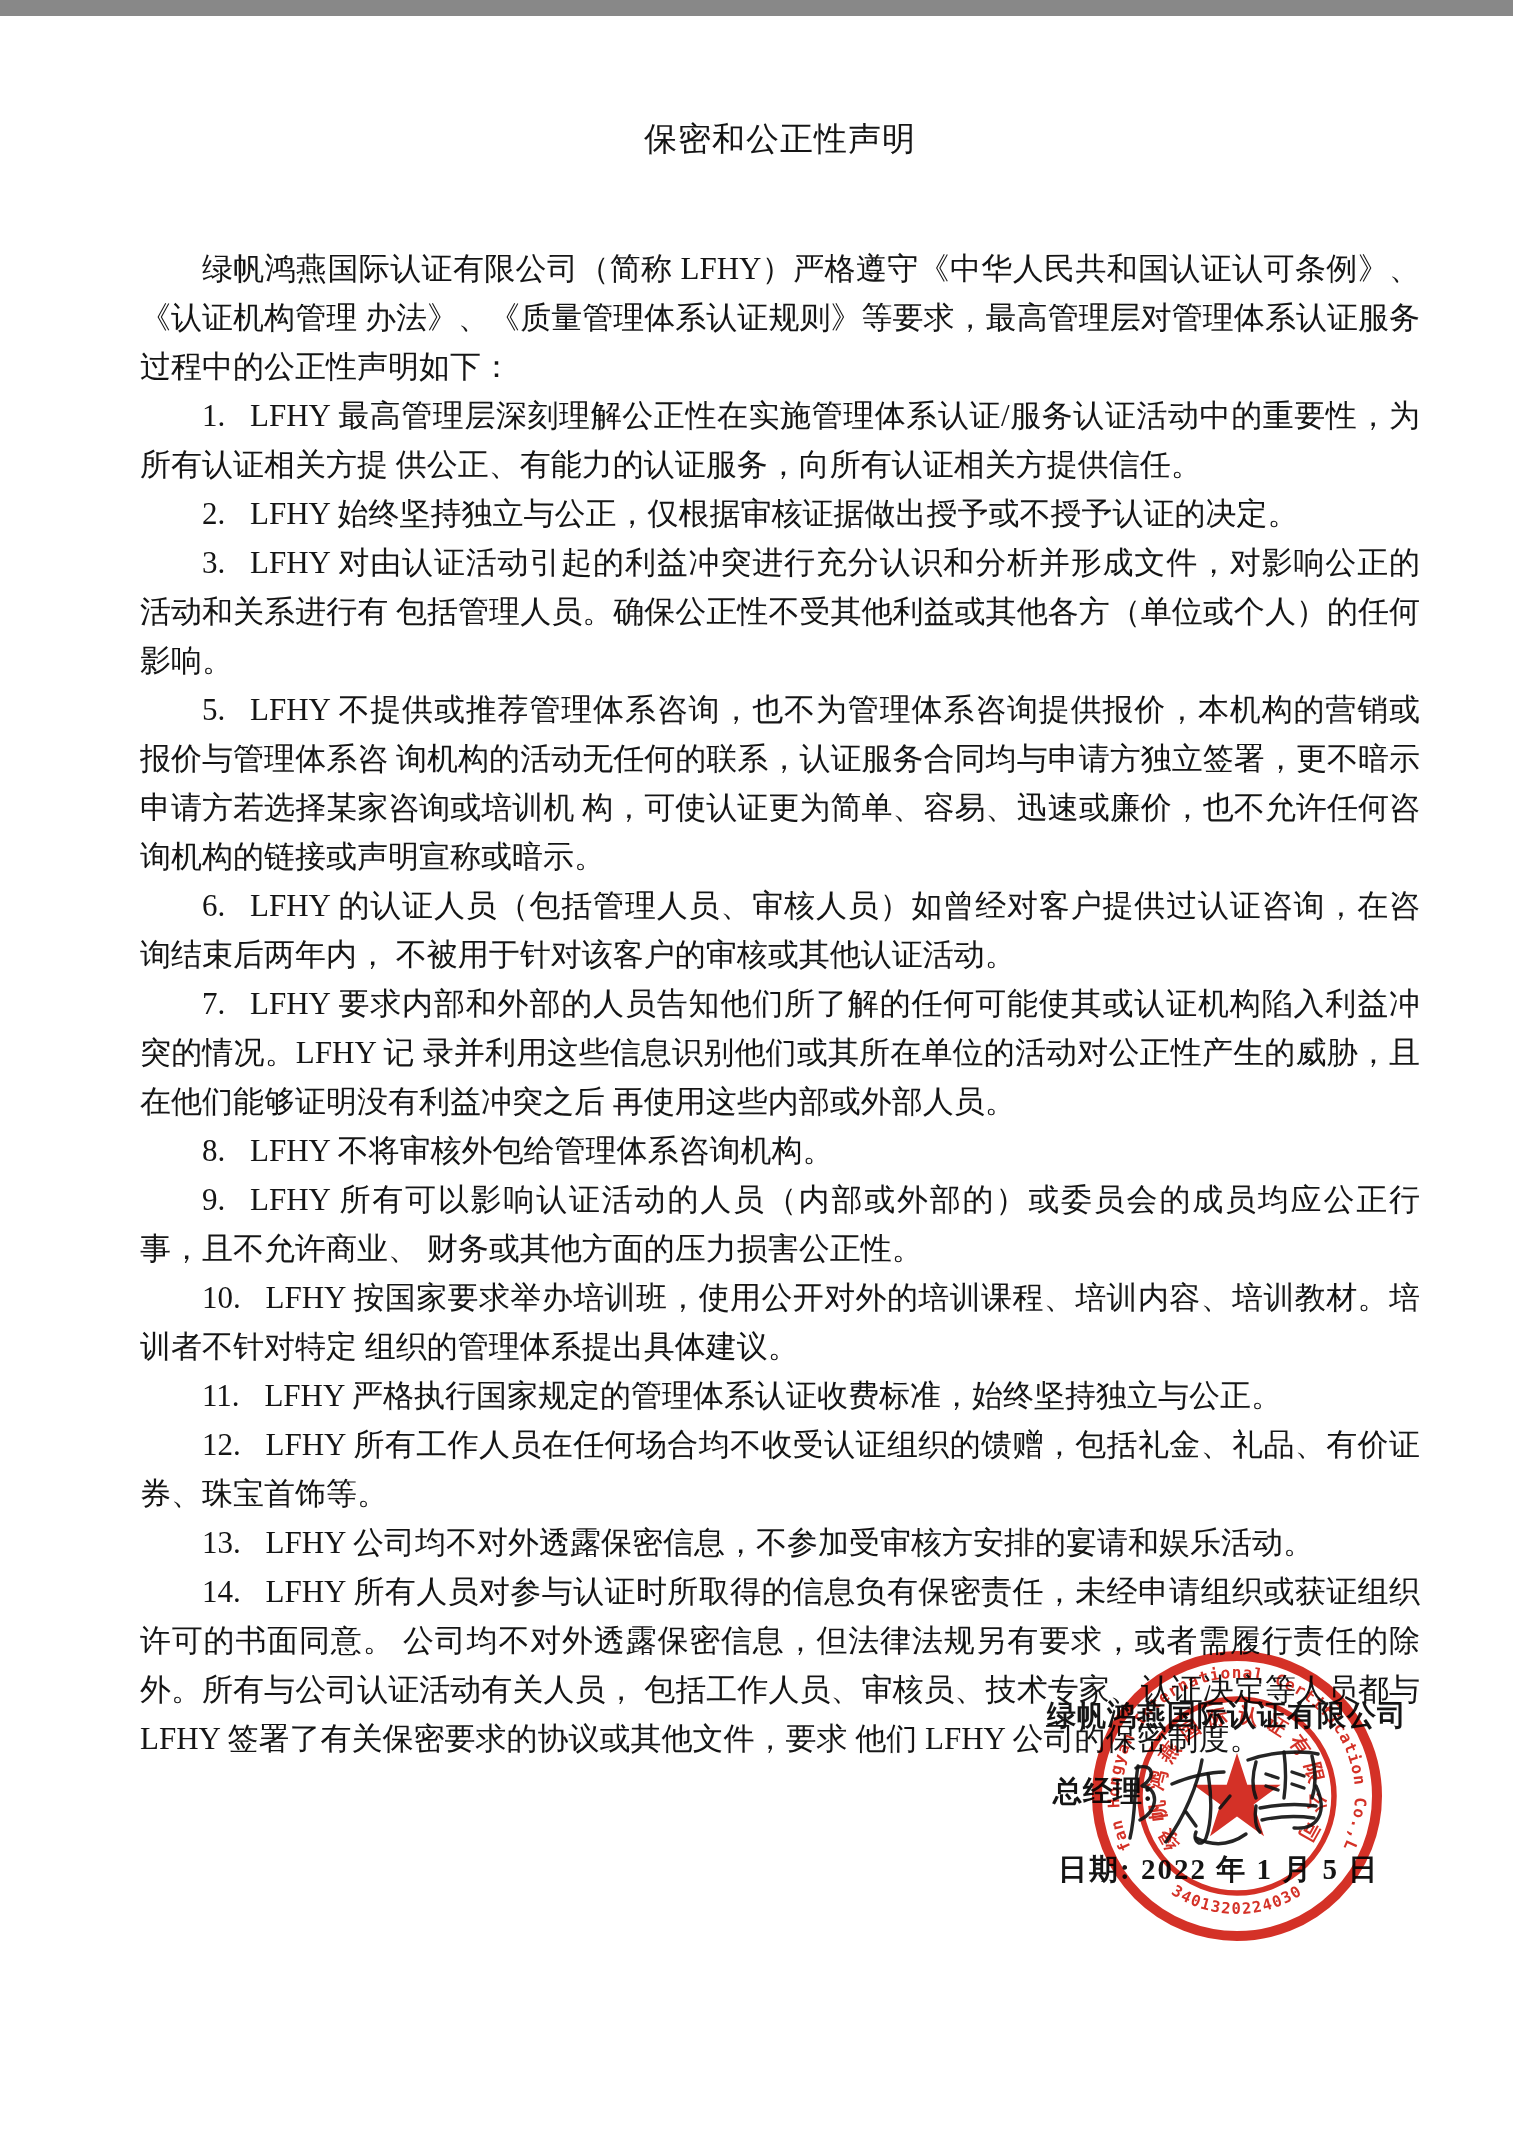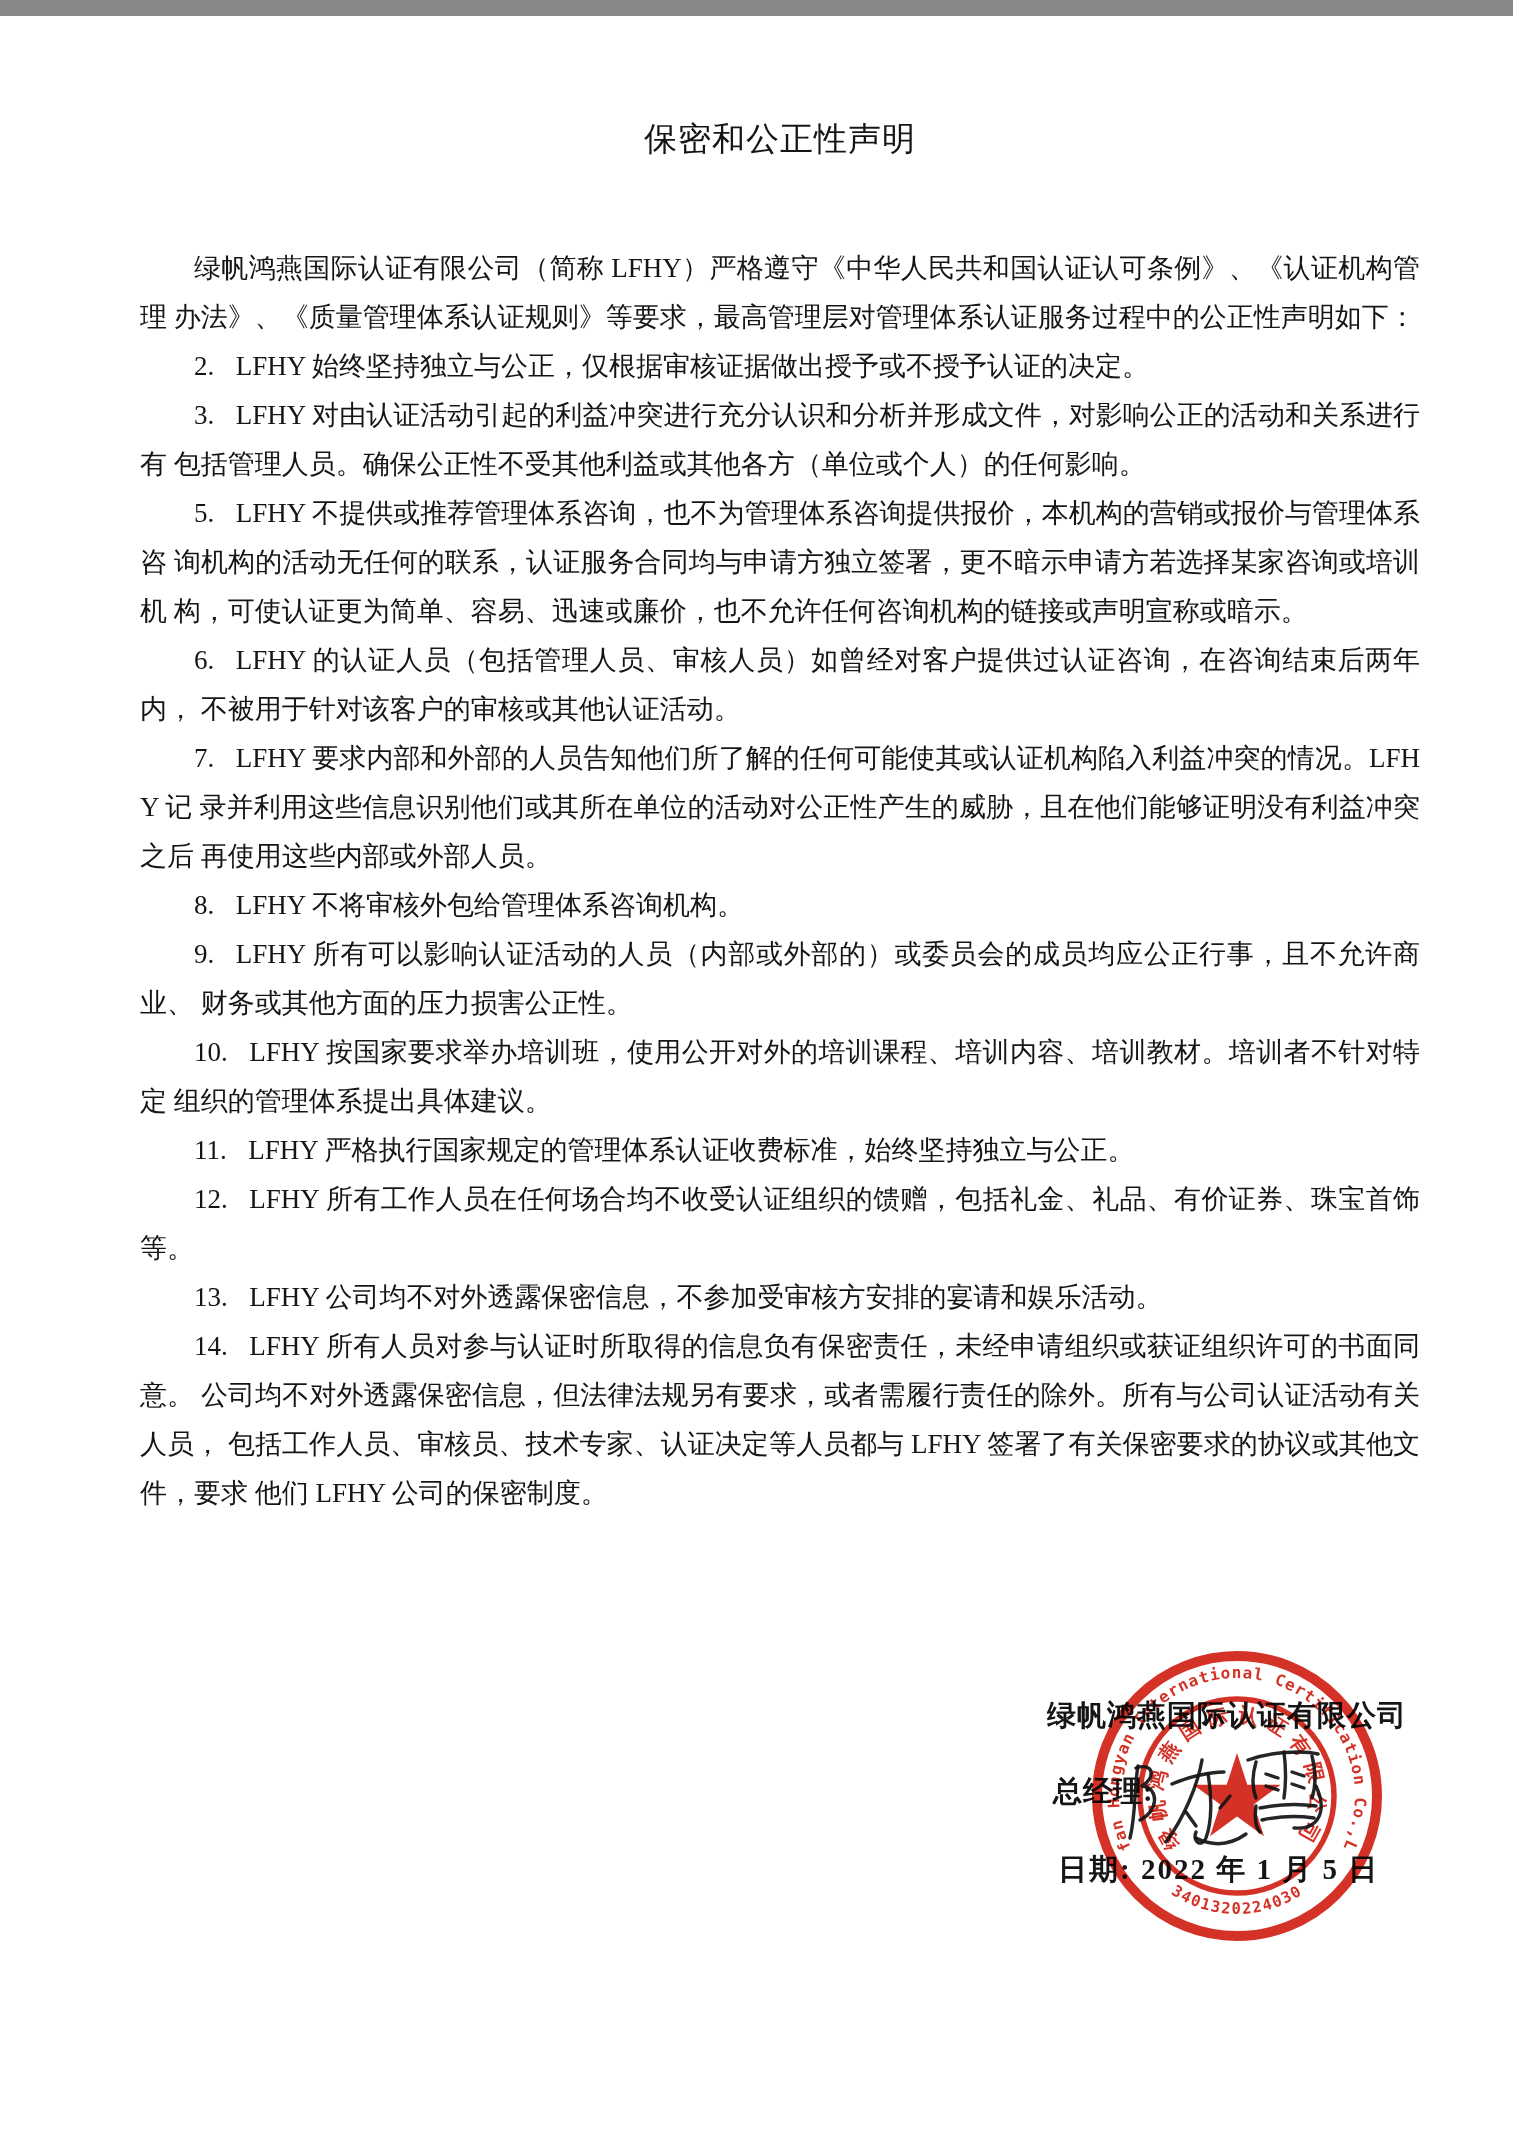--- a/index.html
+++ b/index.html
@@ -18,21 +18,21 @@
   .doc-title {
     margin:102px 0 0 0;
     text-align:center;
     font-size:33px; font-weight:400;
     line-height:42px;
     letter-spacing:1px;
   }
   .doc-body { margin-top:84px; }
   .para {
     margin:0;
-    font-size:27px;
+    font-size:31px;
     line-height:49px;
     text-align:justify;
     text-indent:2em;
     word-break:break-all;
   }
   .num { margin-right:0.8em; }
 
   
   .sig-company {
     position:absolute; right:106px; top:1680px;
@@ -87,20 +87,21 @@
 <body>
 
 <div class="page">
 
   <div class="content">
     <h1 class="doc-title">保密和公正性声明</h1>
 
     <div class="doc-body" id="items-host">
       <p class="para">绿帆鸿燕国际认证有限公司（简称 LFHY）严格遵守《中华人民共和国认证认可条例》、《认证机构管理 办法》、《质量管理体系认证规则》等要求，最高管理层对管理体系认证服务过程中的公正性声明如下：</p>
 
+    <p class="para"><span class="num">1.</span><span>LFHY 最高管理层深刻理解公正性在实施管理体系认证/服务认证活动中的重要性，为所有认证相关方提 供公正、有能力的认证服务，向所有认证相关方提供信任。</span></p>
         <p class="para"><span class="num">2.</span><span>LFHY 始终坚持独立与公正，仅根据审核证据做出授予或不授予认证的决定。</span></p>
         <p class="para"><span class="num">3.</span><span>LFHY 对由认证活动引起的利益冲突进行充分认识和分析并形成文件，对影响公正的活动和关系进行有 包括管理人员。确保公正性不受其他利益或其他各方（单位或个人）的任何影响。</span></p>
         <p class="para"><span class="num">5.</span><span>LFHY 不提供或推荐管理体系咨询，也不为管理体系咨询提供报价，本机构的营销或报价与管理体系咨 询机构的活动无任何的联系，认证服务合同均与申请方独立签署，更不暗示申请方若选择某家咨询或培训机 构，可使认证更为简单、容易、迅速或廉价，也不允许任何咨询机构的链接或声明宣称或暗示。</span></p>
         <p class="para"><span class="num">6.</span><span>LFHY 的认证人员（包括管理人员、审核人员）如曾经对客户提供过认证咨询，在咨询结束后两年内， 不被用于针对该客户的审核或其他认证活动。</span></p>
         <p class="para"><span class="num">7.</span><span>LFHY 要求内部和外部的人员告知他们所了解的任何可能使其或认证机构陷入利益冲突的情况。LFHY 记 录并利用这些信息识别他们或其所在单位的活动对公正性产生的威胁，且在他们能够证明没有利益冲突之后 再使用这些内部或外部人员。</span></p>
         <p class="para"><span class="num">8.</span><span>LFHY 不将审核外包给管理体系咨询机构。</span></p>
         <p class="para"><span class="num">9.</span><span>LFHY 所有可以影响认证活动的人员（内部或外部的）或委员会的成员均应公正行事，且不允许商业、 财务或其他方面的压力损害公正性。</span></p>
         <p class="para"><span class="num">10.</span><span>LFHY 按国家要求举办培训班，使用公开对外的培训课程、培训内容、培训教材。培训者不针对特定 组织的管理体系提出具体建议。</span></p>
         <p class="para"><span class="num">11.</span><span>LFHY 严格执行国家规定的管理体系认证收费标准，始终坚持独立与公正。</span></p>
         <p class="para"><span class="num">12.</span><span>LFHY 所有工作人员在任何场合均不收受认证组织的馈赠，包括礼金、礼品、有价证券、珠宝首饰等。</span></p>

